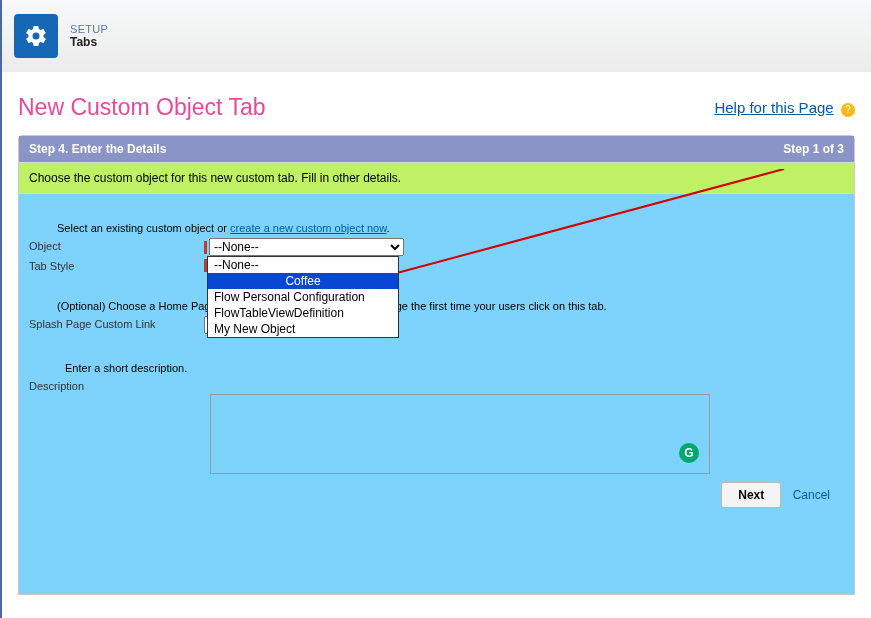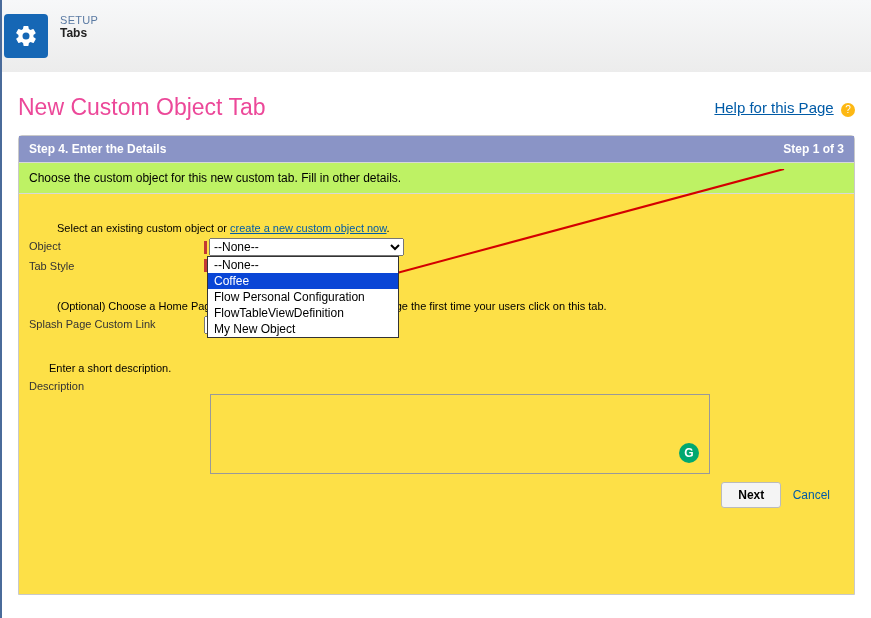--- a/index.html
+++ b/index.html
@@ -1,48 +1,48 @@
 <!DOCTYPE html>
 <html><head>
 <meta charset="utf-8">
 <style>
   * { box-sizing: border-box; }
   html, body { margin: 0; padding: 0; font-family: Arial, Helvetica, sans-serif; font-size: 12px; background: #fff; }
   .outerwrap { width: 871px; background: #4a6b9a; padding: 0 0 2px 2px; }
-  .topbar { background: linear-gradient(to bottom, #f7f8f9, #ececec); padding: 14px 2px; display: flex; }
+  .topbar { background: linear-gradient(to bottom, #f7f8f9, #ececec); padding: 14px 12px; display: flex; align-items: center; }
   .topbar-icon { width: 44px; height: 44px; background: #1667b5; border-radius: 4px; display: flex; align-items: center; justify-content: center; color: #fff; margin-right: 12px; }
   .topbar-text .sub { font-size: 11px; color: #5a7aa3; letter-spacing: 0.3px; }
   .topbar-text .title { font-size: 12px; font-weight: bold; color: #222; }
   .content-area { background: #fff; padding: 14px 0 26px 0; }
   .page-head { display: flex; justify-content: space-between; align-items: center; padding: 8px 16px 14px 16px; }
   .page-head h1 { margin: 0; font-weight: 400; font-size: 23px; color: #ec4899; }
   .help { font-size: 15px; color: #015ba7; }
   .help-icon { display: inline-block; width: 14px; height: 14px; background: #fdb813; border-radius: 50%; text-align: center; line-height: 14px; font-size: 10px; color: #fff; margin-left: 4px; }
   .panel { margin: 0 16px; border: 1px solid #c9c9c9; border-radius: 4px 4px 0 0; overflow: visible; }
   .panel-head { background: #8a94c6; color: #fff; font-weight: bold; font-size: 12px; padding: 6px 10px; display: flex; justify-content: space-between; }
   .panel-sub { background: #bef264; padding: 8px 10px; font-size: 12px; border-top: 1px solid #d8d8d8; border-bottom: 1px solid #d8d8d8; }
-  .panel-body { background: #fde047; padding: 10px 10px 40px 10px; position: relative; min-height: 400px; }
+  .panel-body { background: #7dd3fc; padding: 10px 10px 40px 10px; position: relative; min-height: 400px; }
   .formline { display: flex; margin: 2px 0; }
   .lbl { width: 175px; text-align: left; font-size: 11px; color: #333; padding-right: 6px; padding-top: 2px; }
   .req::before { content: ""; display: inline-block; width: 3px; height: 13px; background: #c23934; margin-right: 2px; vertical-align: middle; }
   .sel { width: 195px; font-size: 12px; }
   .intro { font-size: 11px; margin: 18px 0 4px 28px; }
   .intro a { color: #015ba7; }
   .opt-intro { font-size: 11px; margin: 28px 0 4px 28px; }
-  .desc-intro { font-size: 11px; margin: 28px 0 4px 20px; }
+  .desc-intro { font-size: 11px; margin: 28px 0 4px 36px; }
   .desc-box { margin-left: 181px; width: 500px; height: 80px; border: 1px solid #999; resize: both; position: relative; }
   .g-badge { position: absolute; right: 10px; bottom: 10px; width: 20px; height: 20px; border-radius: 50%; background: #00a870; color: #fff; text-align: center; line-height: 20px; font-size: 12px; font-weight: bold; }
   .btnrow { text-align: right; padding: 8px 14px 0 0; }
   .btn-next { border: 1px solid #bbb; background: #f4f4f4; padding: 5px 16px; border-radius: 3px; font-weight: bold; font-size: 12px; cursor: pointer; margin-right: 8px; }
   .btn-cancel { color: #015ba7; font-size: 12px; cursor: pointer; }
   
   .dd-shell { position: relative; display: inline-block; }
   .dd-list { position: absolute; top: 18px; left: 3px; width: 192px; background: #fff; border: 1px solid #333; z-index: 50; font-size: 12px; }
   .dd-item { padding: 1px 6px; white-space: nowrap; cursor: pointer; }
-  .dd-item.hi { background: #0a46d6; color: #fff; }
+  .dd-item.hi { background: #0a46d6; color: #fff; text-align: center; }
   .cursor { position: absolute; font-size: 15px; pointer-events: none; }
   .arrow { position: absolute; pointer-events: none; }
 </style>
 </head>
 <body>
 
 <div class="outerwrap">
   <div class="topbar">
     <div class="topbar-icon">
       <svg width="24" height="24" viewBox="0 0 24 24">

